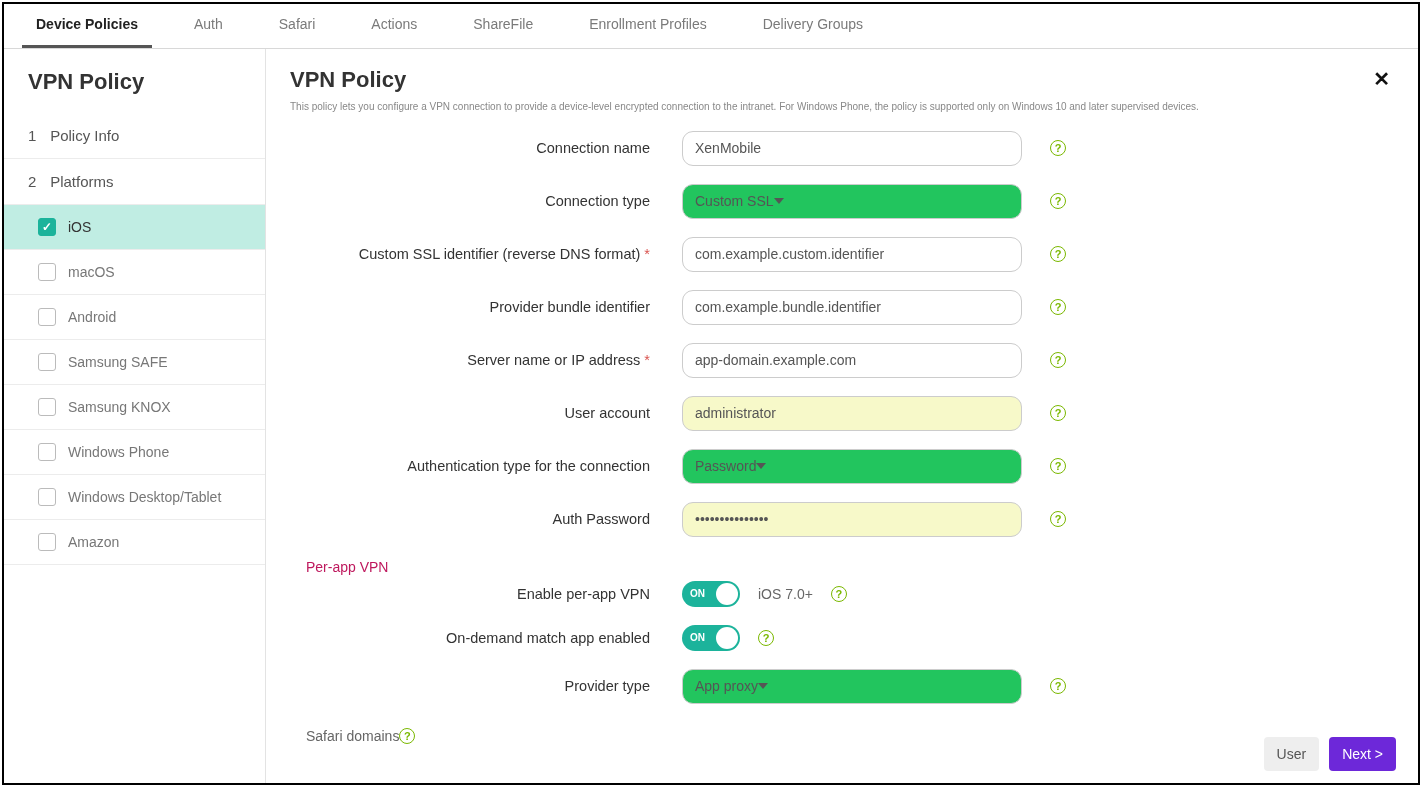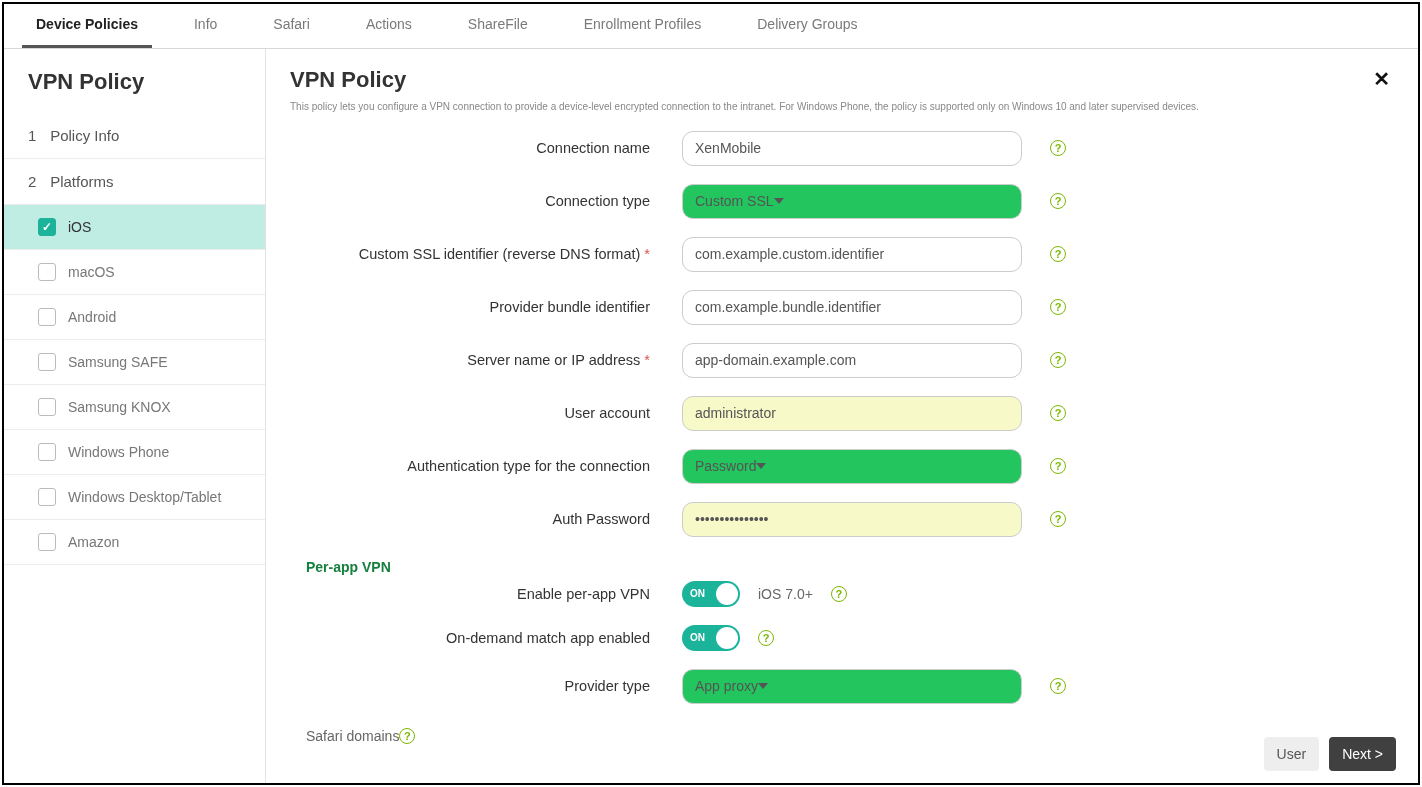--- a/index.html
+++ b/index.html
@@ -25,37 +25,37 @@
     .page-desc { color: #888; font-size: 10px; margin: 6px 0 16px; max-width: 1060px; line-height:1.55;}
     .form-row { display: flex; align-items: center; margin-bottom: 18px; }
     .form-label { width: 392px; text-align: right; padding-right: 32px; color:#333; font-size:14.5px; font-weight:500;}
     .form-label .req { color:#d9534f; }
     .form-control-wrap { display:flex; align-items:center; gap:28px;}
     .text-input, .select-input { width: 340px; height: 35px; border: 1px solid #ccc; padding: 0 12px; font-size: 14px; color:#555; background:#fff; border-radius:11px;}
     .text-input.autofill { background: #f7f9c9; }
     .select-input { display:flex; align-items:center; justify-content:flex-start; cursor:pointer; background:#22c55e;}
     .caret { width:0; height:0; border-left:5px solid transparent; border-right:5px solid transparent; border-top:6px solid #555;}
     .help-icon { width:16px; height:16px; border:1.5px solid #7ab800; border-radius:50%; display:inline-flex; align-items:center; justify-content:center; color:#7ab800; font-size:11px; font-weight:bold; cursor:pointer;}
-    .section-label { color:#15803d; font-size:14px; padding:4px 0 6px 16px; font-weight:700;}
+    .section-label { color:#be185d; font-size:14px; padding:4px 0 6px 16px; font-weight:400;}
     .toggle { width:58px; height:26px; border-radius:14px; background:#1cb39b; position:relative; display:inline-flex; align-items:center; color:#fff; font-size:10px; font-weight:bold; padding-left:8px; cursor:pointer;}
     .toggle .knob { position:absolute; right:2px; top:2px; width:22px; height:22px; background:#fff; border-radius:50%;}
     .toggle-note { color:#666; font-size:14px;}
     .safari { color:#666; font-size:14px; padding:6px 0 0 16px; display:flex; align-items:center; }
     .footer { position:absolute; bottom:12px; right:22px; display:flex; gap:10px;}
     .btn { height:34px; padding:0 13px; border:none; border-radius:4px; font-size:14px; cursor:pointer;}
     .btn-back { background:#eee; color:#555;}
-    .btn-next { background:#404040; color:#fff; font-weight:500;}
+    .btn-next { background:#6d28d9; color:#fff; font-weight:500;}
   </style>
 </head>
 <body>
 
 <div class="app">
   <div class="top-tabs">
     <div class="top-tab active">Device Policies</div>
-    <div class="top-tab">Info</div>
+    <div class="top-tab">Auth</div>
     <div class="top-tab">Safari</div>
     <div class="top-tab">Actions</div>
     <div class="top-tab">ShareFile</div>
     <div class="top-tab">Enrollment Profiles</div>
     <div class="top-tab">Delivery Groups</div>
   </div>
 
   <div class="body">
     <div class="sidebar">
       <div class="sidebar-title">VPN Policy</div>

